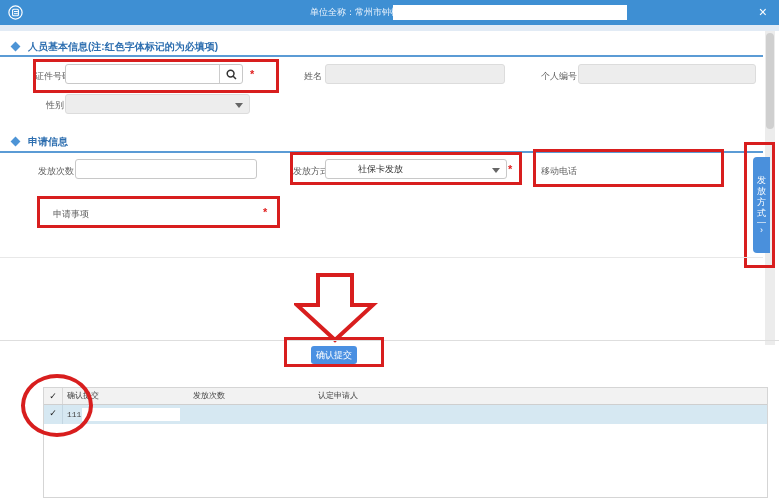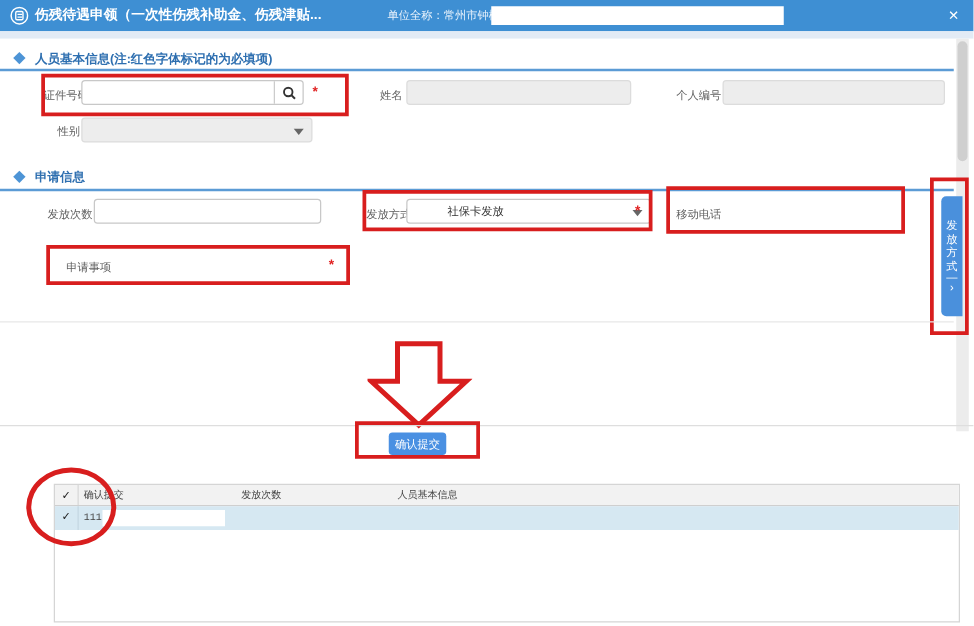--- a/index.html
+++ b/index.html
@@ -69,21 +69,20 @@
 
 <div class="stage">
 
   <div class="titlebar">
     <svg class="app-icon" viewBox="0 0 15 15">
       <circle cx="7.5" cy="7.5" r="6.6" fill="none" stroke="#fff" stroke-width="1.2"></circle>
       <rect x="4.6" y="4.2" width="5.8" height="6.6" rx="1" fill="none" stroke="#fff" stroke-width="1.1"></rect>
       <line x1="6" y1="6.5" x2="9.8" y2="6.5" stroke="#fff" stroke-width="1"></line>
       <line x1="6" y1="8.7" x2="9.8" y2="8.7" stroke="#fff" stroke-width="1"></line>
     </svg>
-    <div class="win-title">伤残待遇申领（一次性伤残补助金、伤残津贴...</div>
     <div class="unit-label"><span>单位全称：</span><span>常州市钟楼区</span></div>
     <div class="unit-redact"></div>
     <div class="close-x">×</div>
   </div>
 
   <div class="strip"></div>
 
   <div class="content"></div>
   <div class="scrollbar"></div>
   <div class="scroll-thumb"></div>
@@ -118,21 +117,21 @@
 
   <div class="sec-head" style="left:10px; top:135px;">
     <span class="diamond"></span><span>申请信息</span>
   </div>
   <div class="sec-line" style="top:151px;"></div>
 
   <div class="flabel" style="left:38px; top:165px;">发放次数</div>
   <input class="tbox" style="left: 75px; top: 159px; width: 182px;">
 
   <div class="flabel" style="left:293px; top:165px;">发放方式</div>
-  <div class="selbox" style="left:325px; top:159px; width:196px;padding-left:32px;">
+  <div class="selbox" style="left:325px; top:159px; width:182px;padding-left:32px;">
     <span>社保卡发放</span>
     <span class="caret"></span>
   </div>
   <div class="ast" style="left:508px; top:163px;">*</div>
   <div class="redbox" style="left:290px; top:152px; width:232px; height:33px;"></div>
 
   <div class="flabel" style="left:541px; top:165px;">移动电话</div>
   <div class="redbox" style="left:533px; top:149px; width:191px; height:38px;"></div>
 
   <div class="flabel" style="left:53px; top:208px;">申请事项</div>
@@ -155,21 +154,21 @@
   <div class="hr2" style="left:0; top:340px; width:779px;"></div>
 
   <button class="submit-btn">确认提交</button>
   <div class="redbox" style="left:284px; top:337px; width:100px; height:30px;"></div>
 
   <div class="tbl">
     <div class="tbl-row tbl-head">
       <div class="cell c-chk"><span class="chk">✓</span></div>
       <div class="cell c1">确认提交</div>
       <div class="cell c2">发放次数</div>
-      <div class="cell c3">人员基本信息</div>
+      <div class="cell c3">认定申请人</div>
     </div>
     <div class="tbl-row tbl-data">
       <div class="cell c-chk"><span class="chk">✓</span></div>
       <div class="cell c1 cellflex">
         <span>111</span>
         <span class="redact" style="width:98px;"></span>
       </div>
       <div class="cell c3"></div>
     </div>
   </div>

